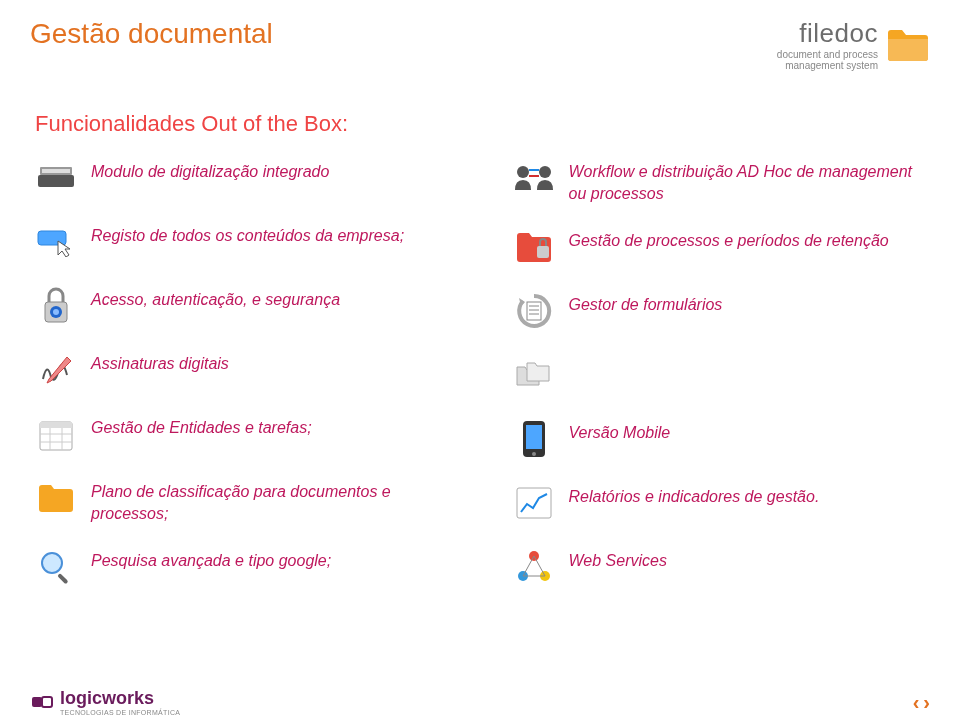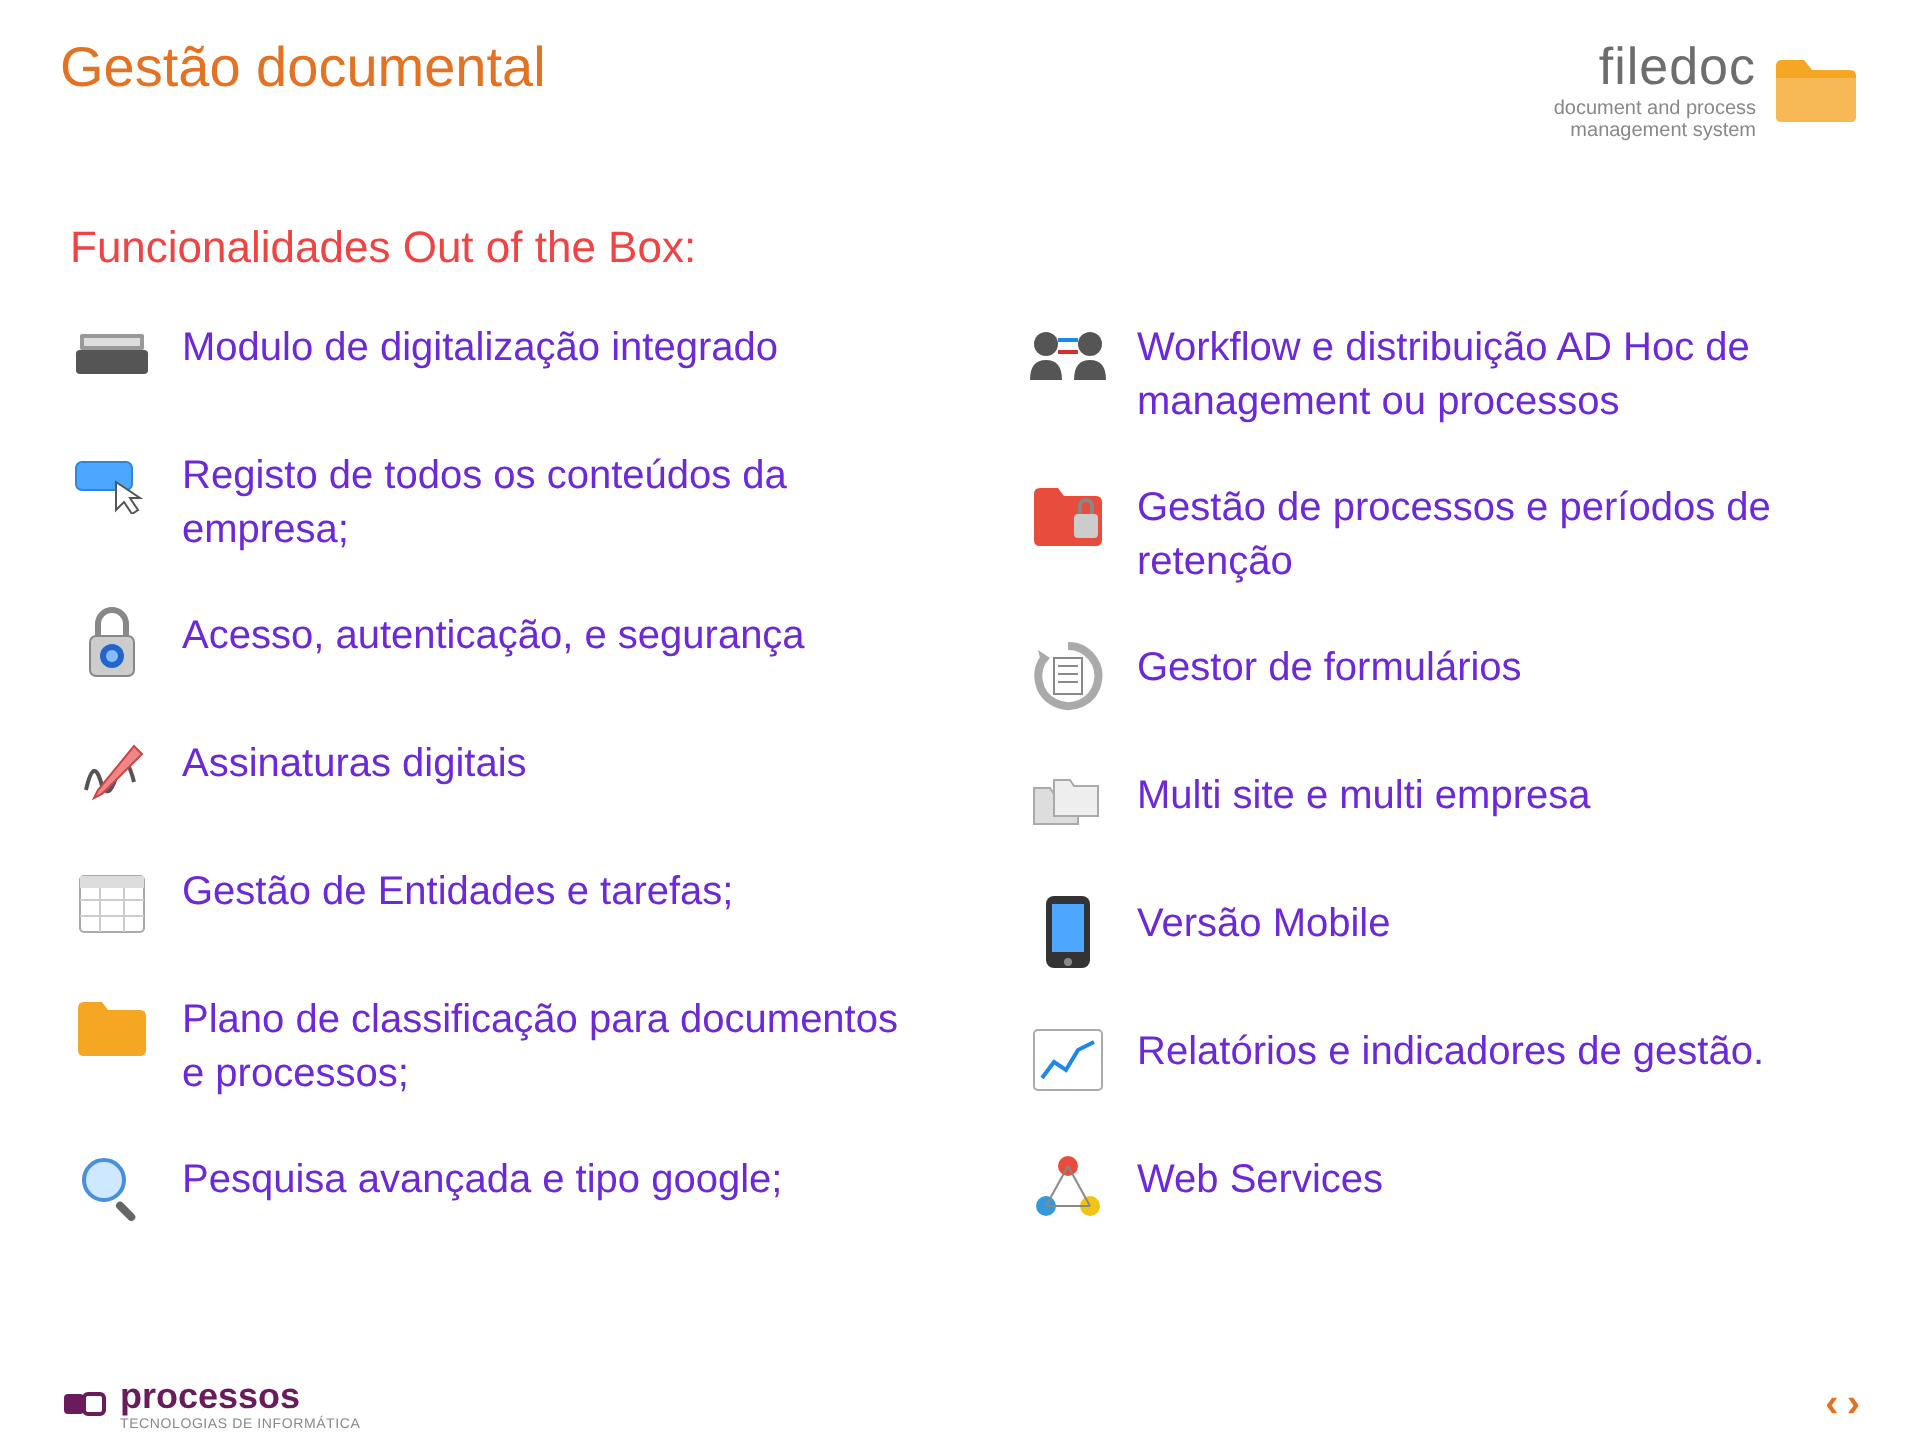--- a/index.html
+++ b/index.html
@@ -70,24 +70,25 @@
   }
   .feature .icon {
     width: 42px;
     height: 42px;
     flex-shrink: 0;
     display: flex;
     align-items: center;
     justify-content: center;
   }
   .feature .text {
-    font-size: 20px;
-    color: #6d28d9;
+    font-size: 16px;
+    color: #be185d;
     line-height: 1.35;
     padding-top: 4px;
+    font-style: italic;
   }
   .footer {
     position: absolute;
     bottom: 8px;
     left: 30px;
     right: 30px;
     display: flex;
     justify-content: space-between;
     align-items: center;
   }
@@ -262,21 +263,20 @@
       <div class="text">Gestor de formulários</div>
     </div>
 
     <div class="feature">
       <span class="icon">
         <svg width="42" height="36" viewBox="0 0 42 36">
             <path d="M4 10 L12 10 L14 13 L26 13 L26 28 L4 28 Z" fill="#ddd" stroke="#aaa"></path>
             <path d="M14 6 L22 6 L24 9 L36 9 L36 24 L14 24 Z" fill="#eee" stroke="#aaa"></path>
           </svg>
       </span>
-      <div class="text">Multi site e multi empresa</div>
     </div>
 
     <div class="feature">
       <span class="icon">
         <svg width="26" height="40" viewBox="0 0 26 40">
             <rect x="2" y="2" width="22" height="36" rx="4" fill="#333"></rect>
             <rect x="5" y="6" width="16" height="24" fill="#4da6ff"></rect>
             <circle cx="13" cy="35" r="2" fill="#888"></circle>
           </svg>
       </span>
@@ -310,21 +310,21 @@
   </div>
 </div>
 
 <div class="footer">
   <div class="footer-logo">
     <svg width="24" height="24" viewBox="0 0 24 24">
         <rect x="2" y="7" width="10" height="10" rx="2" fill="#6a1b5c"></rect>
         <rect x="12" y="7" width="10" height="10" rx="2" fill="none" stroke="#6a1b5c" stroke-width="2"></rect>
       </svg>
     <div>
-      <div class="footer-logo-name">processos</div>
+      <div class="footer-logo-name">logicworks</div>
       <div class="footer-logo-tag">TECNOLOGIAS DE INFORMÁTICA</div>
     </div>
   </div>
   <div class="nav-arrows">
     <span>‹</span>
     <span>›</span>
   </div>
 </div>
 
 </body></html>

